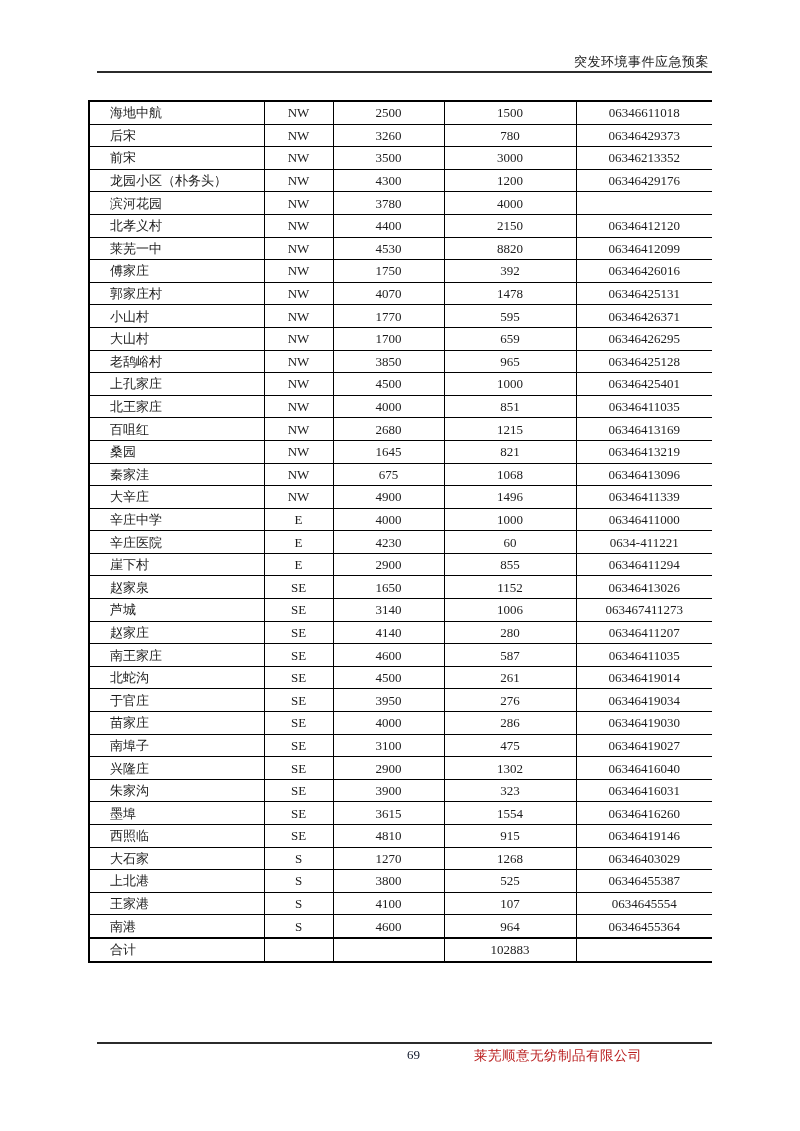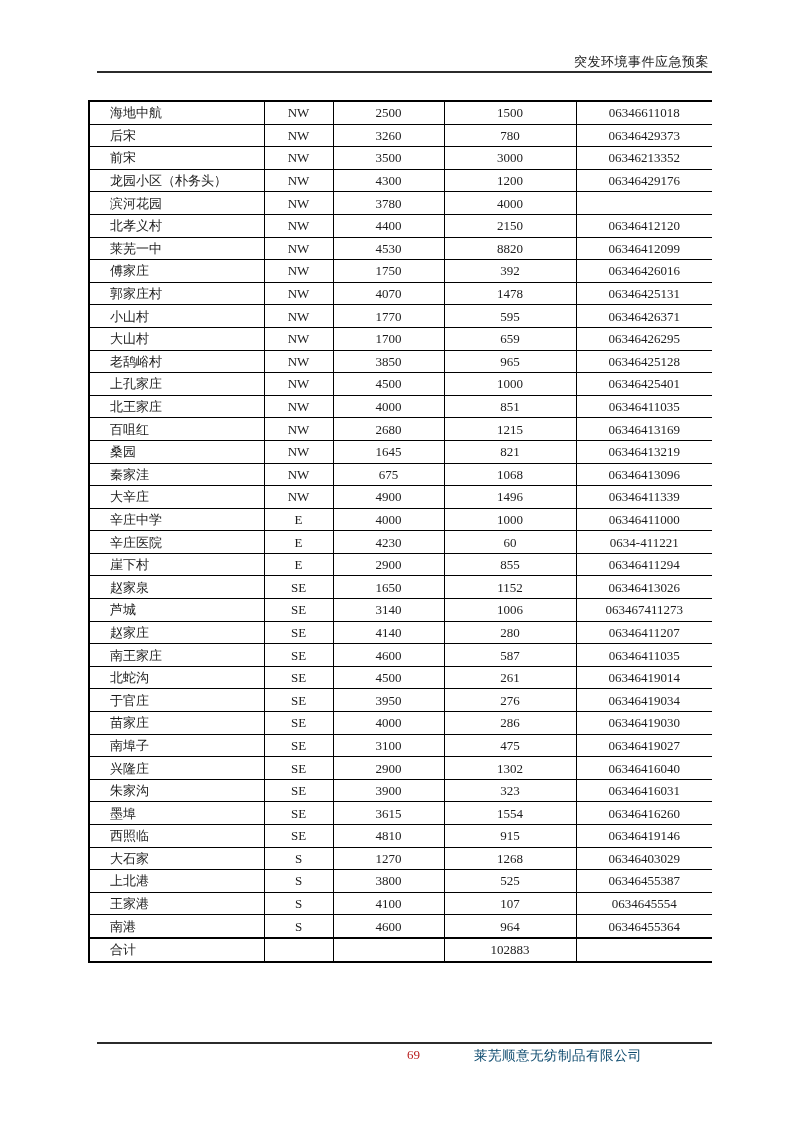--- a/index.html
+++ b/index.html
@@ -60,30 +60,30 @@
     height: 1.5px;
     background: #2b2b2b;
   }
   .page-number {
     position: absolute;
     top: 1047px;
     left: 97px;
     width: 633px;
     text-align: center;
     font-size: 13px;
-    color: #b91c1c;
+    color: #0f172a;
   }
   .footer-company {
     position: absolute;
     top: 1047px;
     right: 70px;
     text-align: right;
     font-size: 13.5px;
     letter-spacing: 0.5px;
-    color: #0c4a6e;
+    color: #b91c1c;
   }
 </style>
 </head>
 <body>
 
 <div class="page">
   <div class="header-title">突发环境事件应急预案</div>
   <div class="header-rule"></div>
 
   <table class="doc-table">

